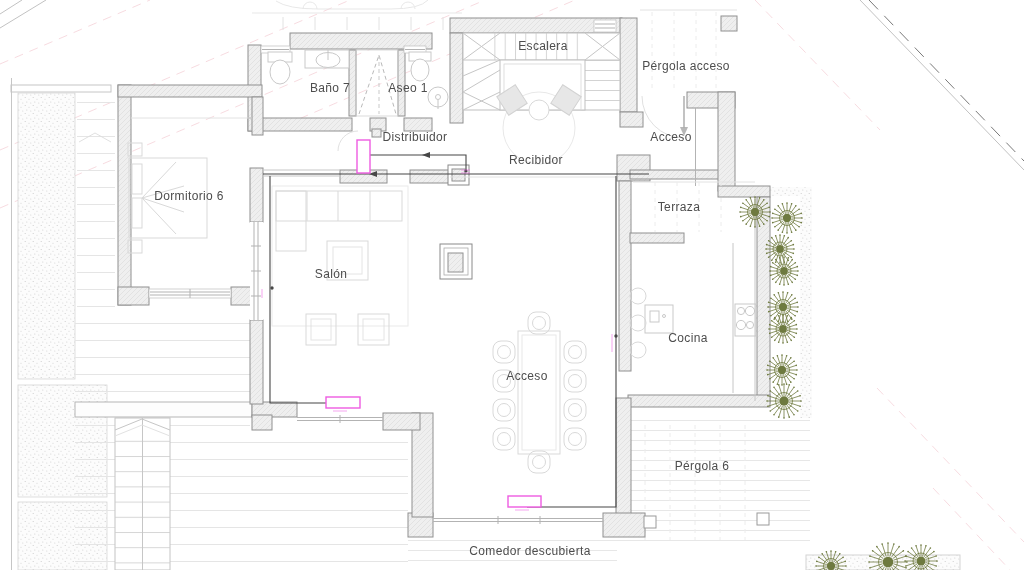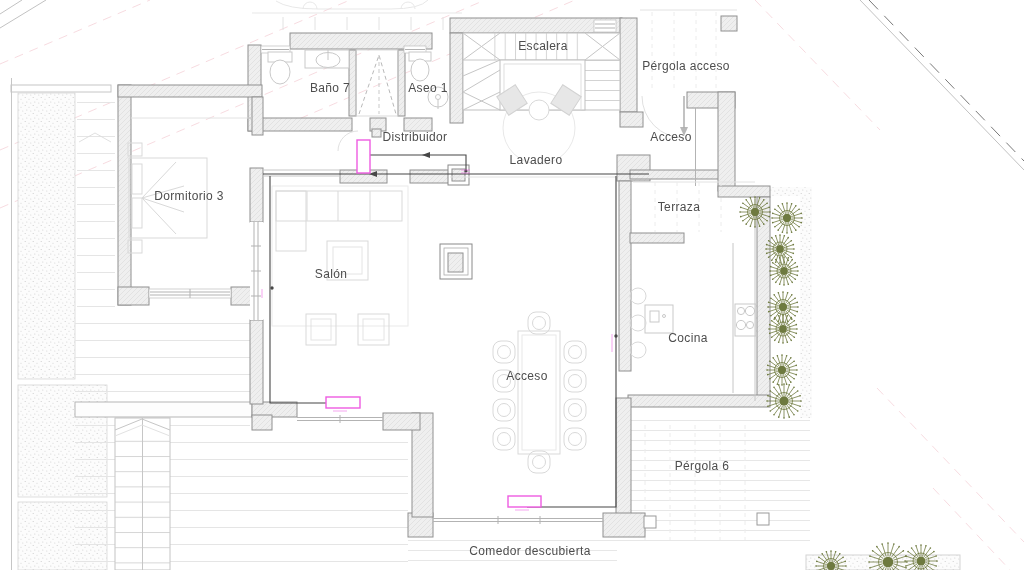--- a/index.html
+++ b/index.html
@@ -898,27 +898,27 @@
           <line x1="925.5650712782167" y1="559.5167184270002" x2="936.2169042607225" y2="556.0557280900008" class="plantline"></line>
           <circle cx="936.2169042607225" cy="556.0557280900008" r="0.8" class="plantfill"></circle>
           <circle cx="921" cy="561" r="4.48" class="plantfill"></circle>
           <circle cx="921" cy="561" r="8" class="plantline" fill="none"></circle>
         </g>
       </g>
 </svg>
 
 <div>
   <div class="lbl" style="left:330px;top:88px">Baño 7</div>
-  <div class="lbl" style="left:428px;top:88px">Aseo 1</div>
+  <div class="lbl" style="left:408px;top:88px">Aseo 1</div>
   <div class="lbl" style="left:543px;top:46px">Escalera</div>
   <div class="lbl" style="left:686px;top:66px">Pérgola acceso</div>
   <div class="lbl" style="left:671px;top:137px">Acceso</div>
   <div class="lbl" style="left:415px;top:137px">Distribuidor</div>
-  <div class="lbl" style="left:536px;top:160px">Lavadero</div>
-  <div class="lbl" style="left:189px;top:196px">Dormitorio 3</div>
+  <div class="lbl" style="left:536px;top:160px">Recibidor</div>
+  <div class="lbl" style="left:189px;top:196px">Dormitorio 6</div>
   <div class="lbl" style="left:679px;top:207px">Terraza</div>
   <div class="lbl" style="left:331px;top:274px">Salón</div>
   <div class="lbl" style="left:688px;top:338px">Cocina</div>
   <div class="lbl" style="left:527px;top:376px">Acceso</div>
   <div class="lbl" style="left:702px;top:466px">Pérgola 6</div>
   <div class="lbl" style="left:530px;top:551px">Comedor descubierta</div>
 </div>
 
 </div>
 

